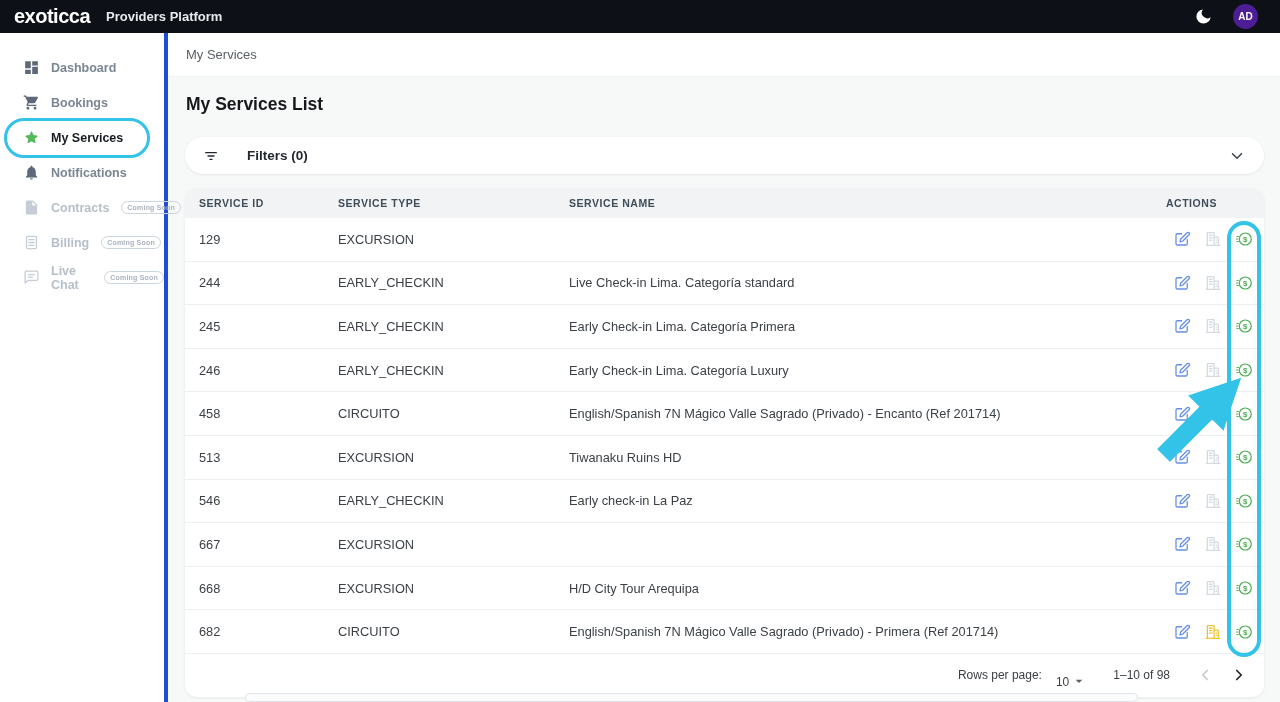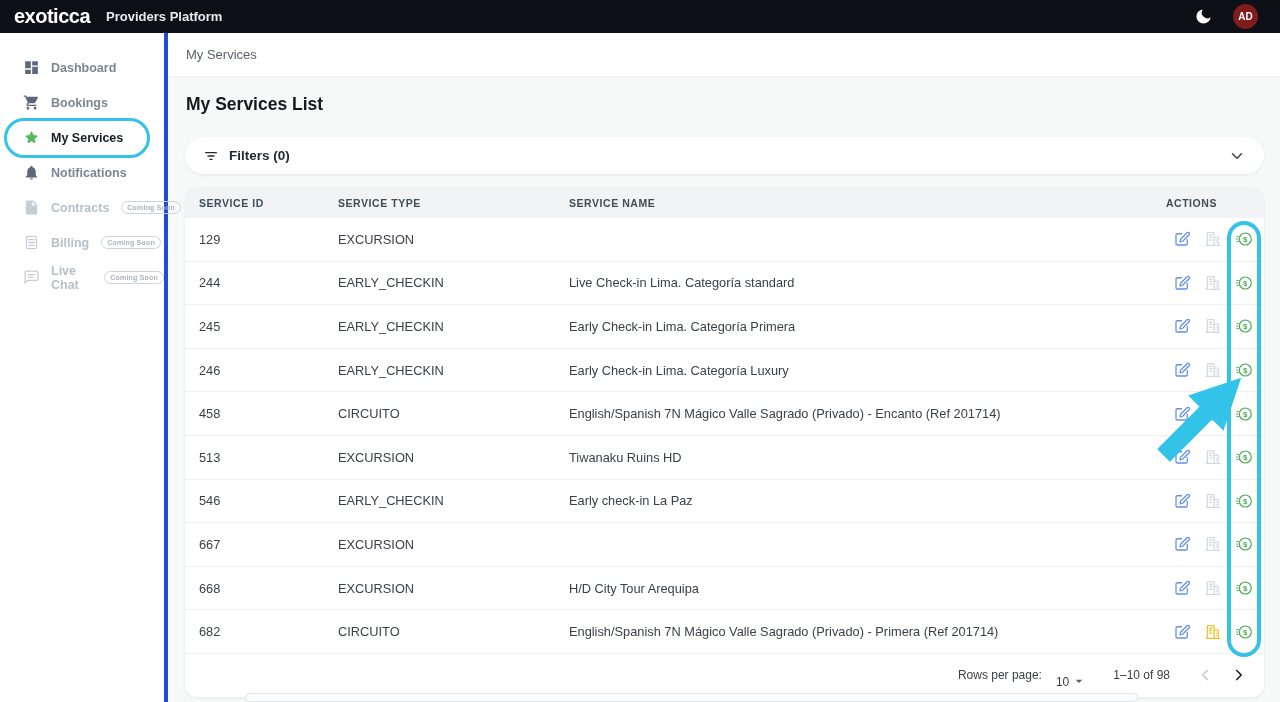--- a/index.html
+++ b/index.html
@@ -9,21 +9,21 @@
     -webkit-font-smoothing:antialiased;
   }
   .ic{display:inline-block;vertical-align:middle;}
   
   .topbar{position:absolute;left:0;top:0;width:1280px;height:33px;background:#0d1117;
     display:flex;align-items:center;padding:0 14px;box-sizing:border-box;z-index:10;}
   .logo{color:#fff;font-size:20px;font-weight:800;letter-spacing:-.5px;cursor:pointer;}
   .app-title{color:#e8eaed;font-size:13px;font-weight:700;margin-left:16px;}
   .topbar .spacer{flex:1;}
   .moon-btn{width:19px;height:19px;color:#fff;margin-right:20px;cursor:pointer;}
-  .avatar{width:25px;height:25px;border-radius:50%;background:#7f1d1d;color:#fff;
+  .avatar{width:25px;height:25px;border-radius:50%;background:#4c1d95;color:#fff;
     font-size:10px;font-weight:700;display:flex;align-items:center;justify-content:center;
     margin-right:8px;cursor:pointer;}
   
   .sidebar{position:absolute;left:0;top:33px;width:168px;bottom:0;background:#fff;
     border-right:4px solid #1d4ed8;padding-top:17px;box-sizing:border-box;z-index:5;}
   .nav-item{height:35px;display:flex;align-items:center;padding-left:23px;gap:11px;
     font-size:12.5px;font-weight:600;color:#7b8694;cursor:pointer;position:relative;}
   .nav-item .nico{width:17px;height:17px;color:#5d6878;flex:none;}
   .nav-item.active{color:#171c23;font-weight:700;}
   .nav-item.active .nico{color:#56b95c;}
@@ -39,21 +39,21 @@
     box-sizing:border-box;}
   .bcbar span{font-size:13px;color:#5a6066;cursor:pointer;}
   
   .content{position:absolute;left:168px;top:77px;right:0;bottom:0;background:#f7f8f8;}
   .page-title{position:absolute;left:18px;top:17px;margin:0;font-size:17.5px;
     font-weight:700;color:#16181b;}
   .filter-bar{position:absolute;left:17px;top:60px;width:1079px;height:37px;background:#fff;
     border-radius:19px;display:flex;align-items:center;padding:0 18px;
     box-shadow:0 1px 3px rgba(20,30,40,.07);box-sizing:border-box;cursor:pointer;}
   .filter-bar .fico{width:16px;height:16px;color:#23292f;}
-  .filter-bar .flabel{font-size:13.5px;font-weight:700;color:#23292f;margin-left:10px;}
+  .filter-bar .flabel{font-size:13.5px;font-weight:700;color:#23292f;margin-left:28px;}
   .filter-bar .chev{margin-left:auto;width:18px;height:18px;color:#3c4248;cursor:pointer;}
   
   .card{position:absolute;left:17px;top:111px;width:1079px;height:509px;background:#fff;
     border-radius:12px;box-shadow:0 1px 3px rgba(20,30,40,.07);overflow:hidden;}
   .thead{height:30px;background:#f1f3f5;display:flex;align-items:center;font-size:10.5px;
     font-weight:700;color:#3f4d59;letter-spacing:.55px;}
   .c-id{width:153px;padding-left:14px;box-sizing:border-box;}
   .c-type{width:231px;}
   .c-name{flex:1;}
   .th-actions{margin-left:auto;padding-right:47px;}

